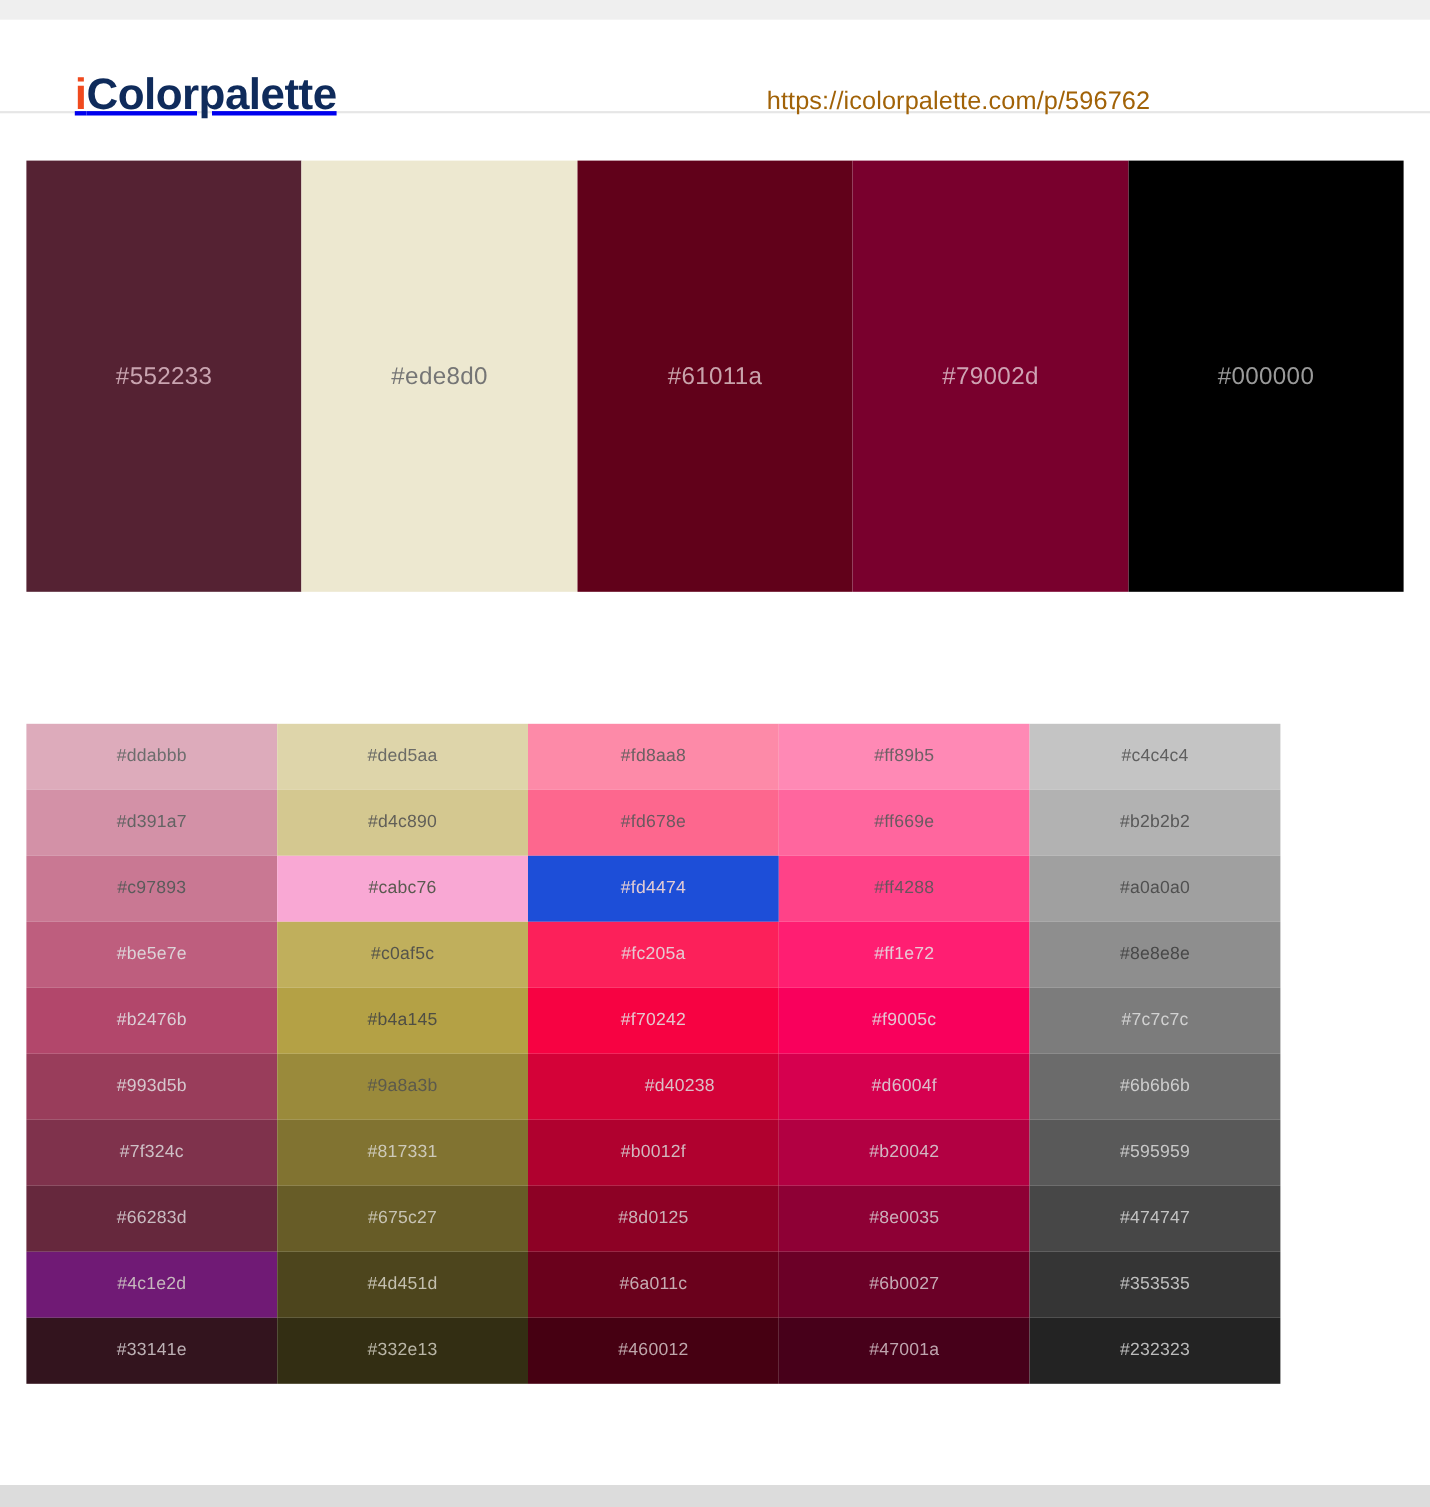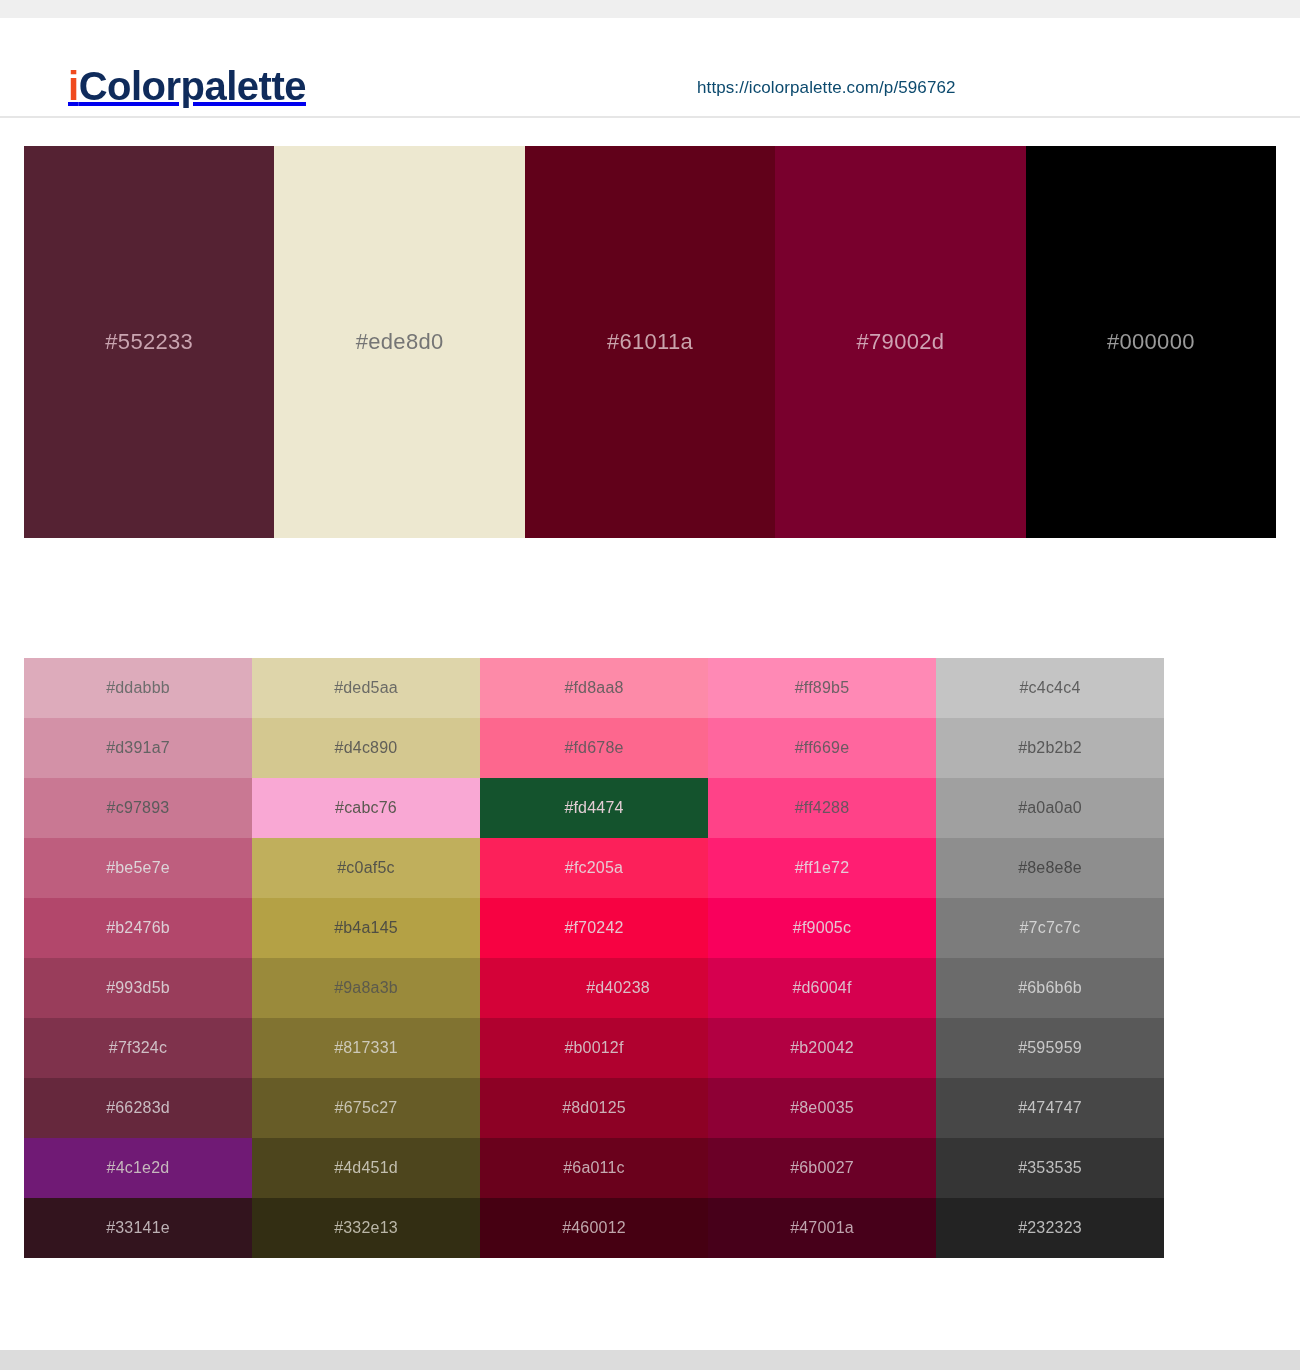--- a/index.html
+++ b/index.html
@@ -13,35 +13,35 @@
   .page { position:relative; width:1300px; height:1370px; background:#ffffff; }
 
   
   .top-band {
     position:absolute; left:0; top:0; width:1300px; height:18px;
     background:#efefef;
   }
 
   
   .header {
-    position:absolute; left:0; top:18px; width:1300px; height:100px;
+    position:absolute; left:0; top:18px; width:1300px; height:85px;
     background:#ffffff;
     border-bottom:2px solid #e6e6e6;
   }
   .logo {
     position:absolute; left:68px; top:48px;
     font-size:40px; font-weight:bold; letter-spacing:-0.5px;
     white-space:nowrap; line-height:1;
   }
   .logo .logo-i { color:#f04a1e; }
   .logo .logo-rest { color:#0f2b5b; }
 
   .url {
     position:absolute; left:697px; top:60px;
-    font-size:17px; color:#0c4a6e; white-space:nowrap;
+    font-size:23px; color:#a16207; white-space:nowrap;
     letter-spacing:0.1px;
   }
 
   
   .palette-strip {
     position:absolute; left:24px; top:146px; width:1252px; height:392px;
     display:flex;
   }
   .palette-cell {
     flex:1 1 0;
@@ -123,21 +123,21 @@
         <div class="shade-cell" style="background: rgb(180, 161, 69); color: rgb(79, 78, 68);">#b4a145</div>
         <div class="shade-cell" style="background: rgb(154, 138, 59); color: rgb(92, 90, 76);">#9a8a3b</div>
         <div class="shade-cell" style="background: rgb(129, 115, 49); color: rgb(205, 201, 185);">#817331</div>
         <div class="shade-cell" style="background: rgb(103, 92, 39); color: rgb(199, 195, 179);">#675c27</div>
         <div class="shade-cell" style="background: rgb(77, 69, 29); color: rgb(195, 191, 175);">#4d451d</div>
         <div class="shade-cell" style="background: rgb(51, 46, 19); color: rgb(186, 182, 167);">#332e13</div>
       </div>
       <div class="shade-col">
         <div class="shade-cell" style="background: rgb(253, 138, 168); color: rgb(107, 96, 98);">#fd8aa8</div>
         <div class="shade-cell" style="background: rgb(253, 103, 142); color: rgb(106, 89, 95);">#fd678e</div>
-        <div class="shade-cell" style="background: #14532d; color: rgb(227, 205, 212);">#fd4474</div>
+        <div class="shade-cell" style="background: #1d4ed8; color: rgb(227, 205, 212);">#fd4474</div>
         <div class="shade-cell" style="background: rgb(252, 32, 90); color: rgb(231, 201, 210);">#fc205a</div>
         <div class="shade-cell" style="background: rgb(247, 2, 66); color: rgb(230, 198, 206);">#f70242</div>
         <div class="shade-cell" style="background: rgb(212, 2, 56); color: rgb(219, 191, 199); padding-left: 48px;">#d40238</div>
         <div class="shade-cell" style="background: rgb(176, 1, 47); color: rgb(210, 183, 190);">#b0012f</div>
         <div class="shade-cell" style="background: rgb(141, 1, 37); color: rgb(204, 177, 183);">#8d0125</div>
         <div class="shade-cell" style="background: rgb(106, 1, 28); color: rgb(198, 171, 177);">#6a011c</div>
         <div class="shade-cell" style="background: rgb(70, 0, 18); color: rgb(191, 166, 171);">#460012</div>
       </div>
       <div class="shade-col">
         <div class="shade-cell" style="background: rgb(255, 137, 181); color: rgb(109, 96, 101);">#ff89b5</div>

